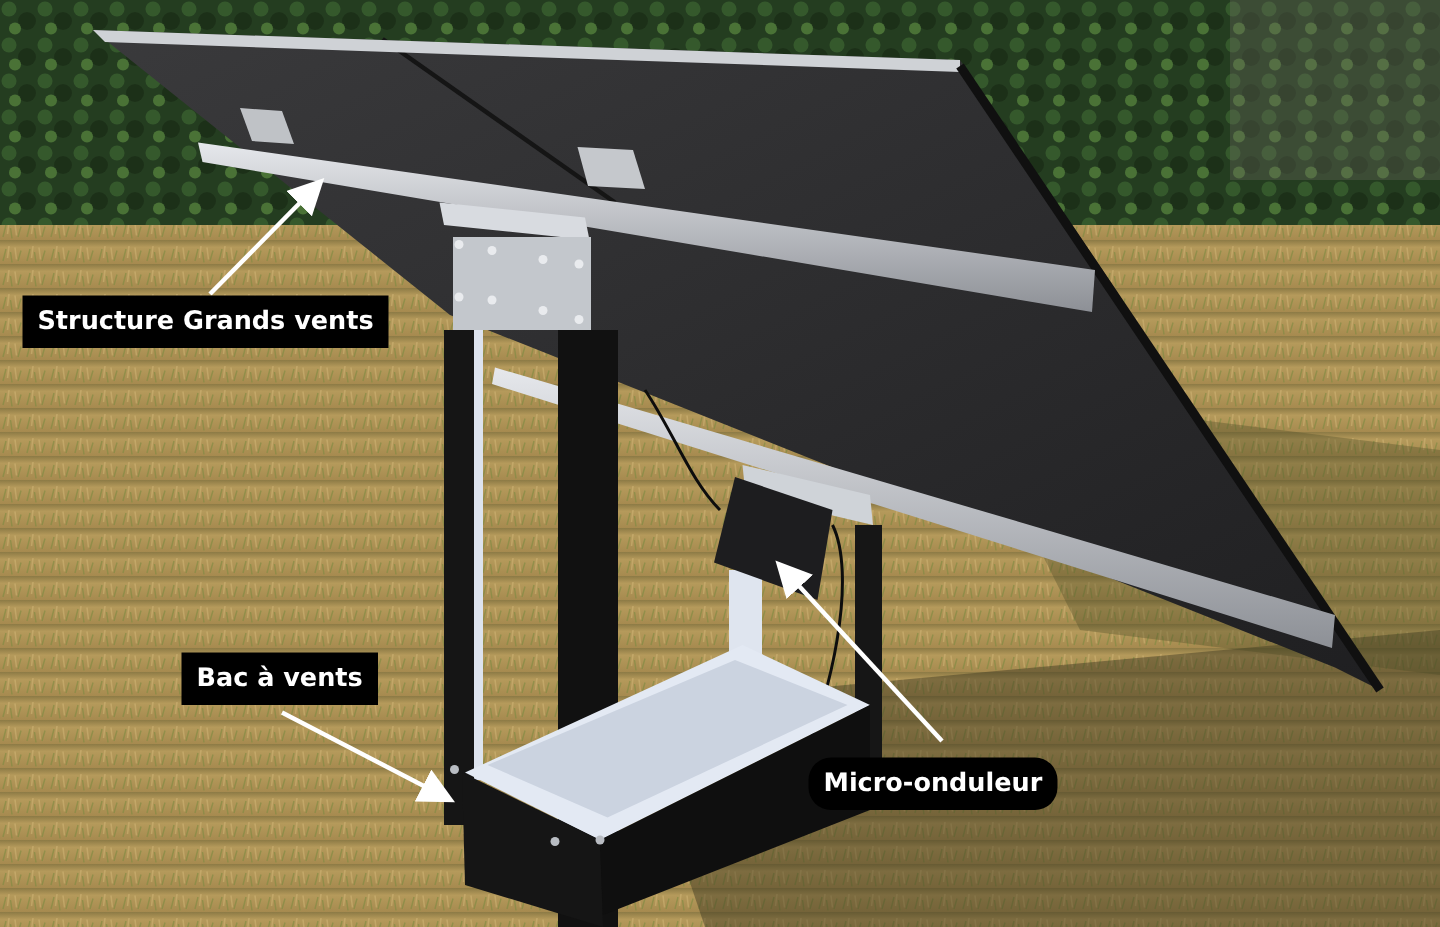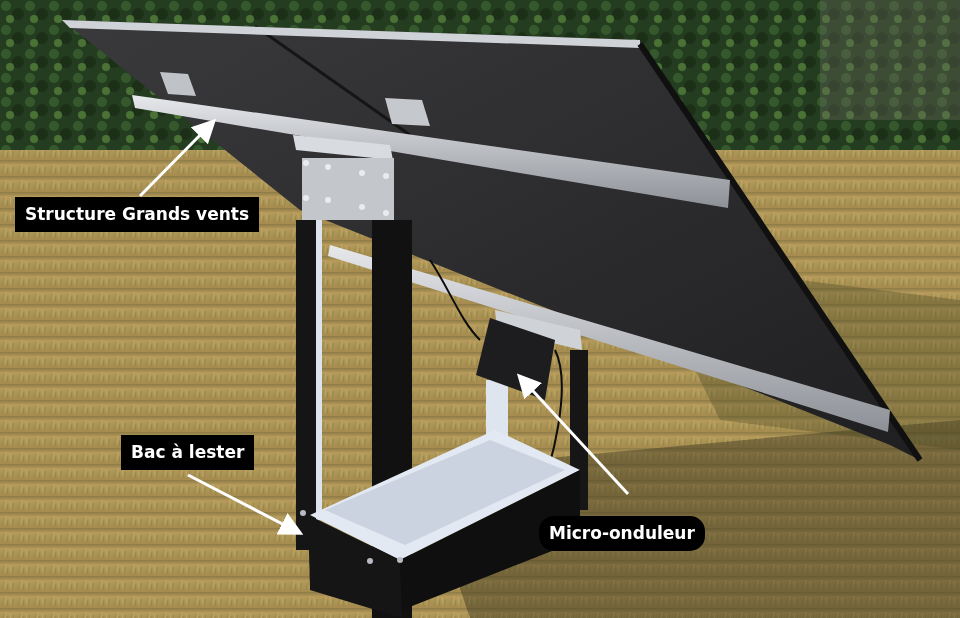--- a/index.html
+++ b/index.html
@@ -126,15 +126,15 @@
       <marker id="ah" markerWidth="8" markerHeight="8" refX="6" refY="4" orient="auto" markerUnits="strokeWidth">
         <path d="M0,0 L8,4 L0,8 z" fill="#ffffff"></path>
       </marker>
     </defs>
     <line x1="140" y1="196" x2="212" y2="123" stroke="#ffffff" stroke-width="3" marker-end="url(#ah)"></line>
     <line x1="188" y1="475" x2="298" y2="532" stroke="#ffffff" stroke-width="3" marker-end="url(#ah)"></line>
     <line x1="628" y1="494" x2="521" y2="378" stroke="#ffffff" stroke-width="3" marker-end="url(#ah)"></line>
   </svg>
 
   <div class="label" style="left:15px; top:197px;">Structure Grands vents</div>
-  <div class="label" style="left:121px; top:435px;">Bac à lester</div>
-  <div class="label" style="left:539px; top:516px;border-radius:15px;">Micro-onduleur</div>
+  <div class="label" style="left:121px; top:435px;">Bac à vents</div>
+  <div class="label" style="left:539px; top:505px;border-radius:15px;">Micro-onduleur</div>
 </div>
 
 </body></html>

